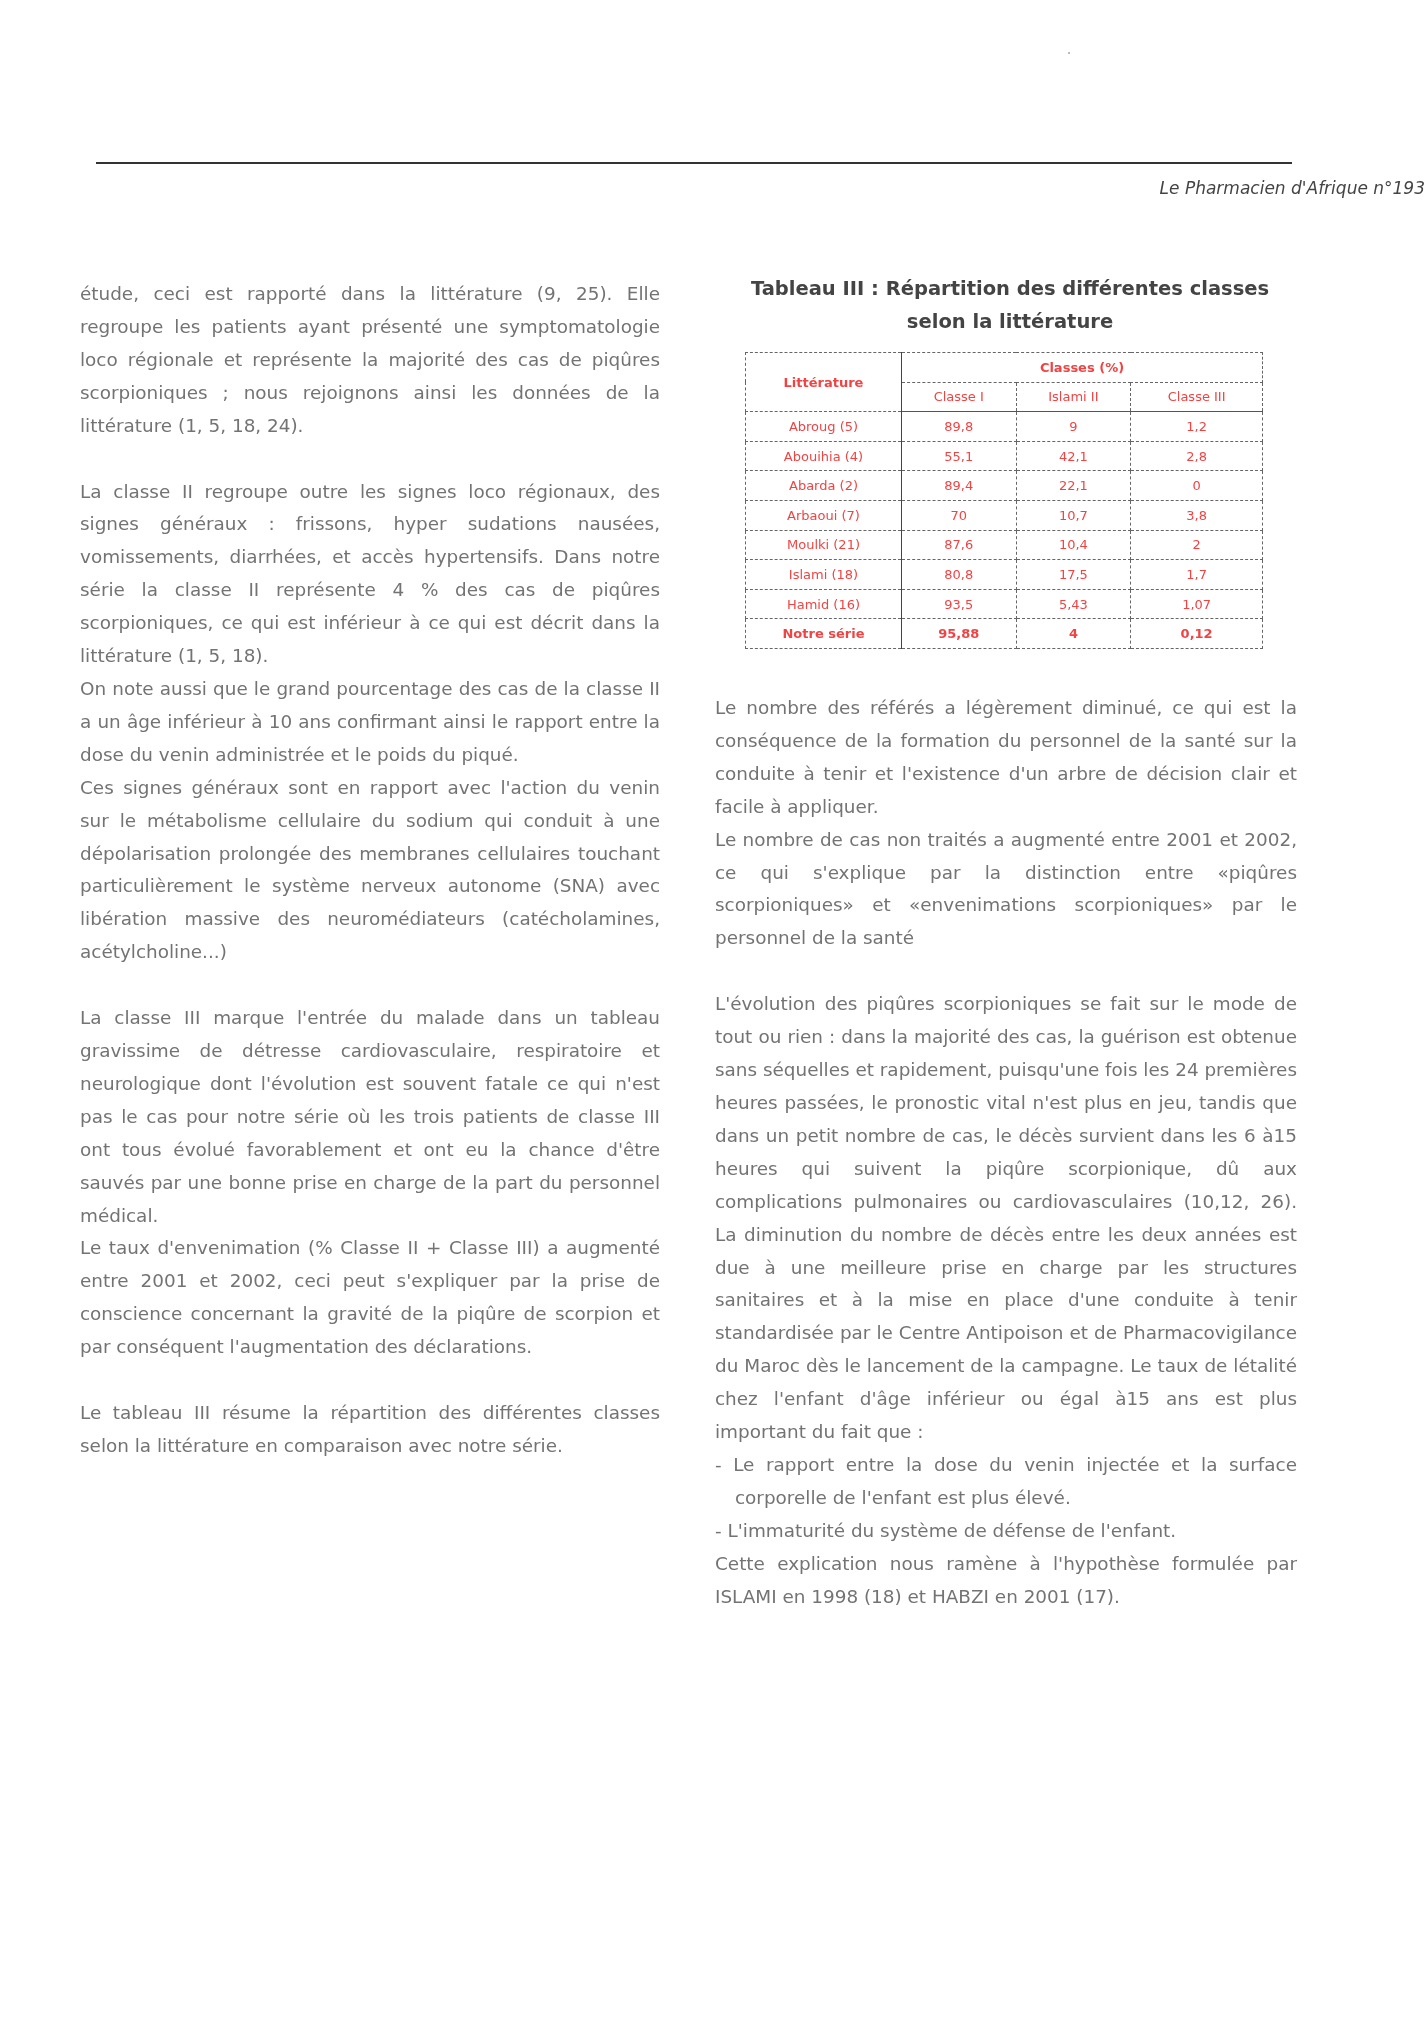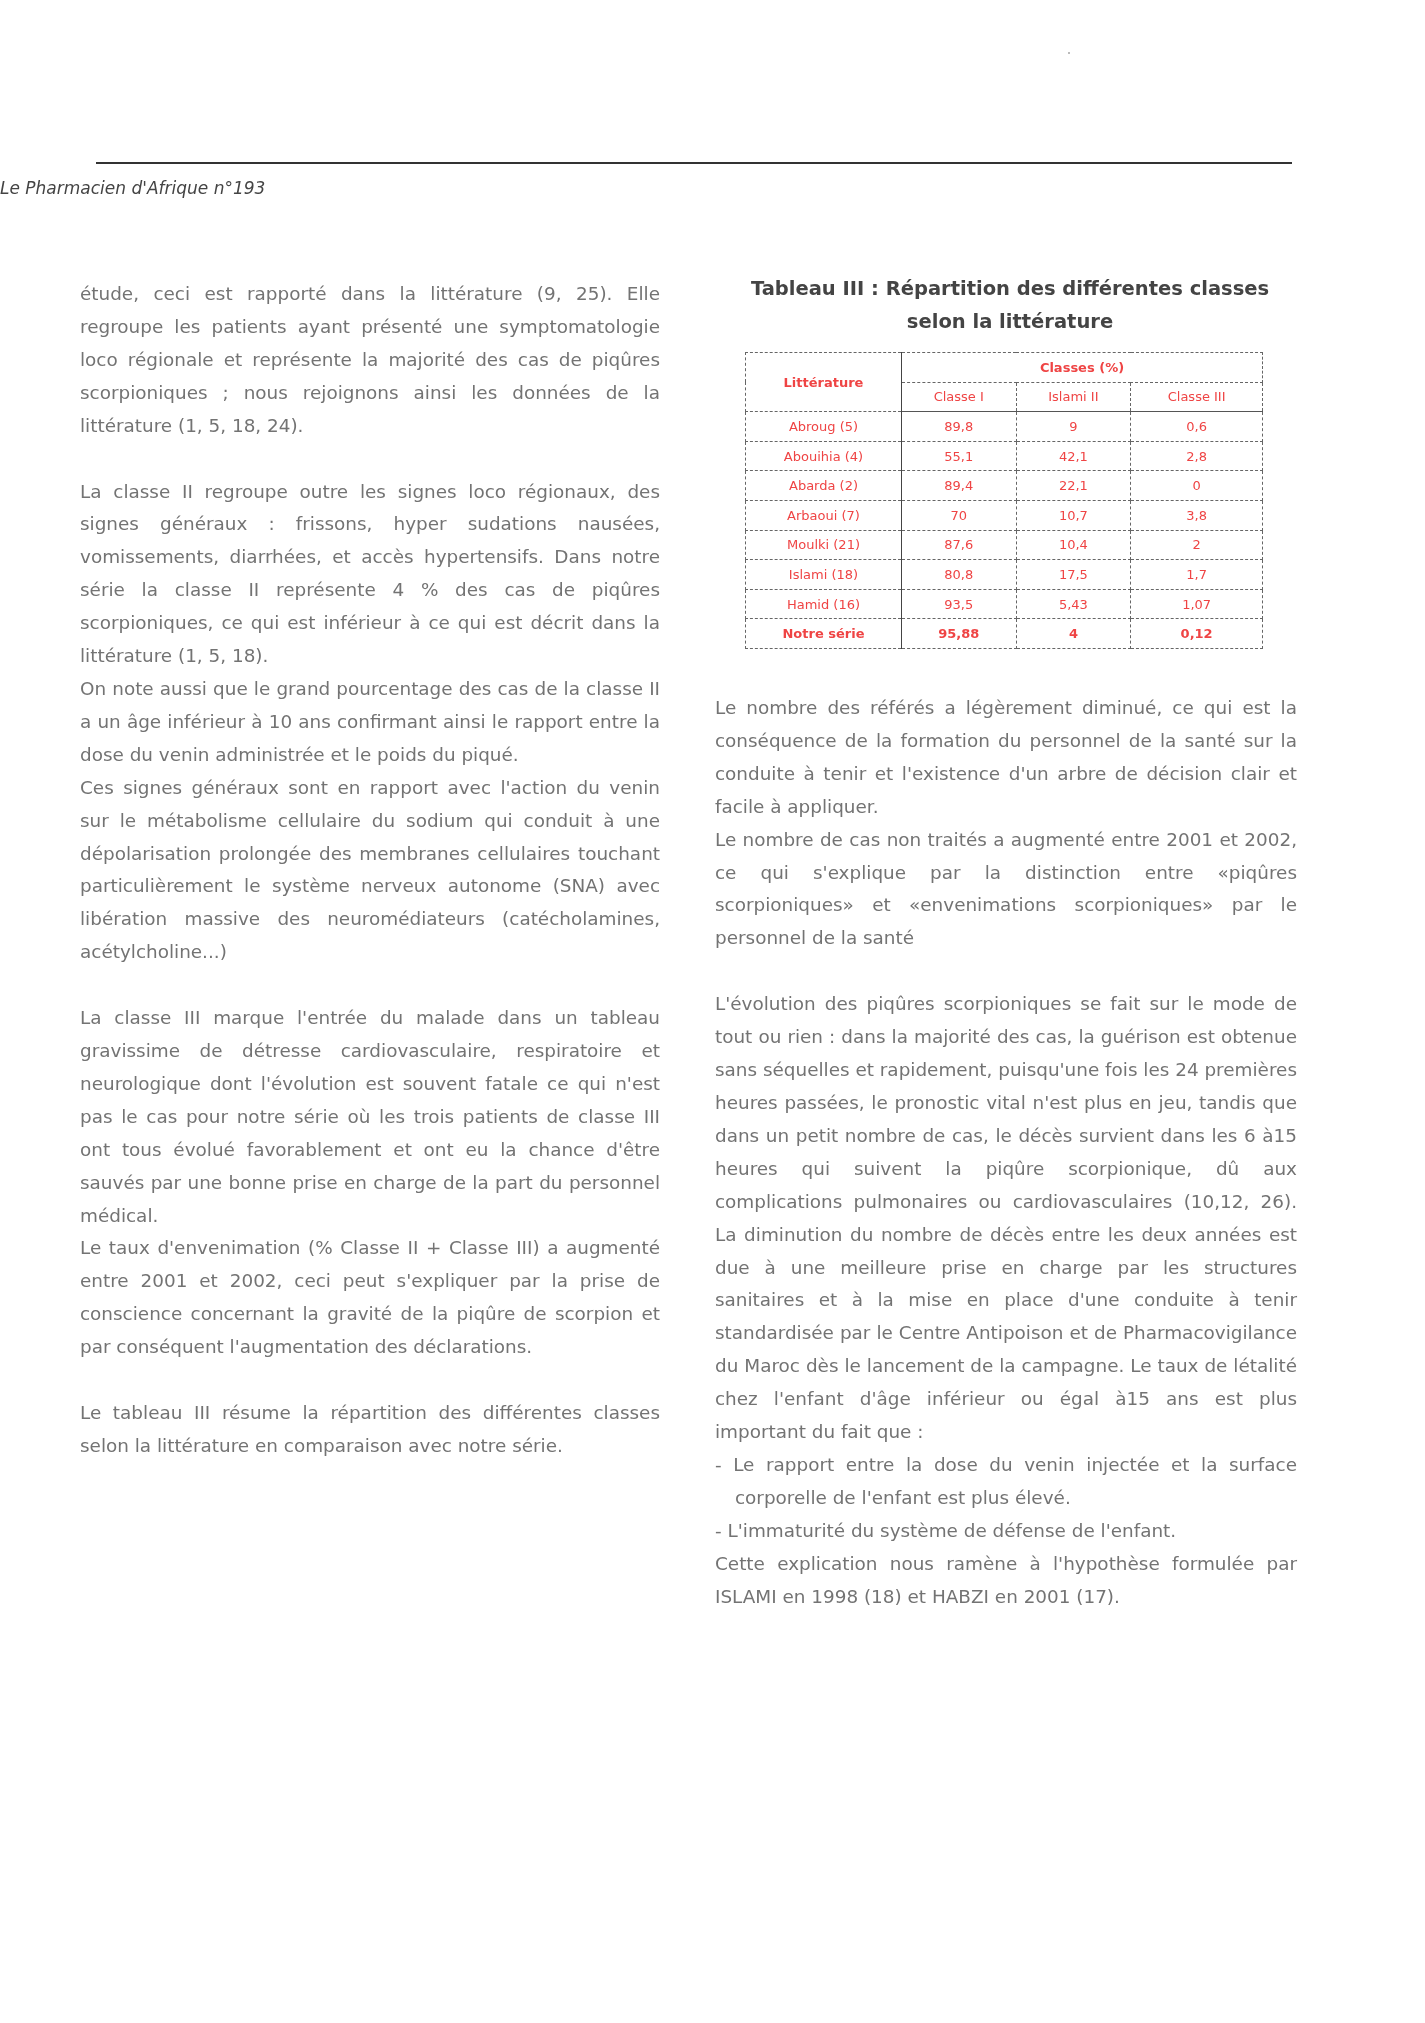--- a/index.html
+++ b/index.html
@@ -4,21 +4,21 @@
 <style>
   html, body { margin: 0; padding: 0; background: #ffffff; }
   body { width: 1425px; height: 2023px; position: relative; overflow: hidden;
          font-family: "DejaVu Sans", sans-serif; color: #3a3a3a; }
   .page { position: absolute; left: 0; top: 0; width: 1425px; height: 2023px; }
 
   .running-title { position: absolute; top: 118px; left: 0; width: 1425px; text-align: center;
                    font-family: "DejaVu Sans", sans-serif; font-weight: bold; font-size: 18px; color: #444; }
   .header-rule { position: absolute; top: 162px; left: 96px; width: 1196px; height: 0;
                  border-top: 2px solid #333; }
-  .journal { position: absolute; top: 178px; left: 0; width: 1425px; text-align: left;
+  .journal { position: absolute; top: 178px; left: 0; width: 1425px; text-align: right;
              font-style: italic; font-size: 17px; color: #444; }
 
   .col { position: absolute; width: 580px; font-size: 18.4px; line-height: 32.9px; color: #737373;
          text-align: justify; }
   .col-left { left: 80px; top: 278px; }
   .col-right { left: 715px; top: 692px; width: 582px; }
   .col p { margin: 0; }
   .col p.gap { margin-top: 33px; }
 
   .table-title { position: absolute; top: 272px; left: 720px; width: 580px; text-align: center;
@@ -64,21 +64,21 @@
     </tr>
     <tr class="headsep">
       <th class="sub">Classe I</th>
       <th class="sub">Islami II</th>
       <th class="sub">Classe III</th>
     </tr>
     <tr>
       <td class="lit-col">Abroug (5)</td>
       <td>89,8</td>
       <td>9</td>
-      <td>0,6</td>
+      <td>1,2</td>
     </tr>
     <tr>
       <td class="lit-col">Abouihia (4)</td>
       <td>55,1</td>
       <td>42,1</td>
       <td>2,8</td>
     </tr>
     <tr>
       <td class="lit-col">Abarda (2)</td>
       <td>89,4</td>

